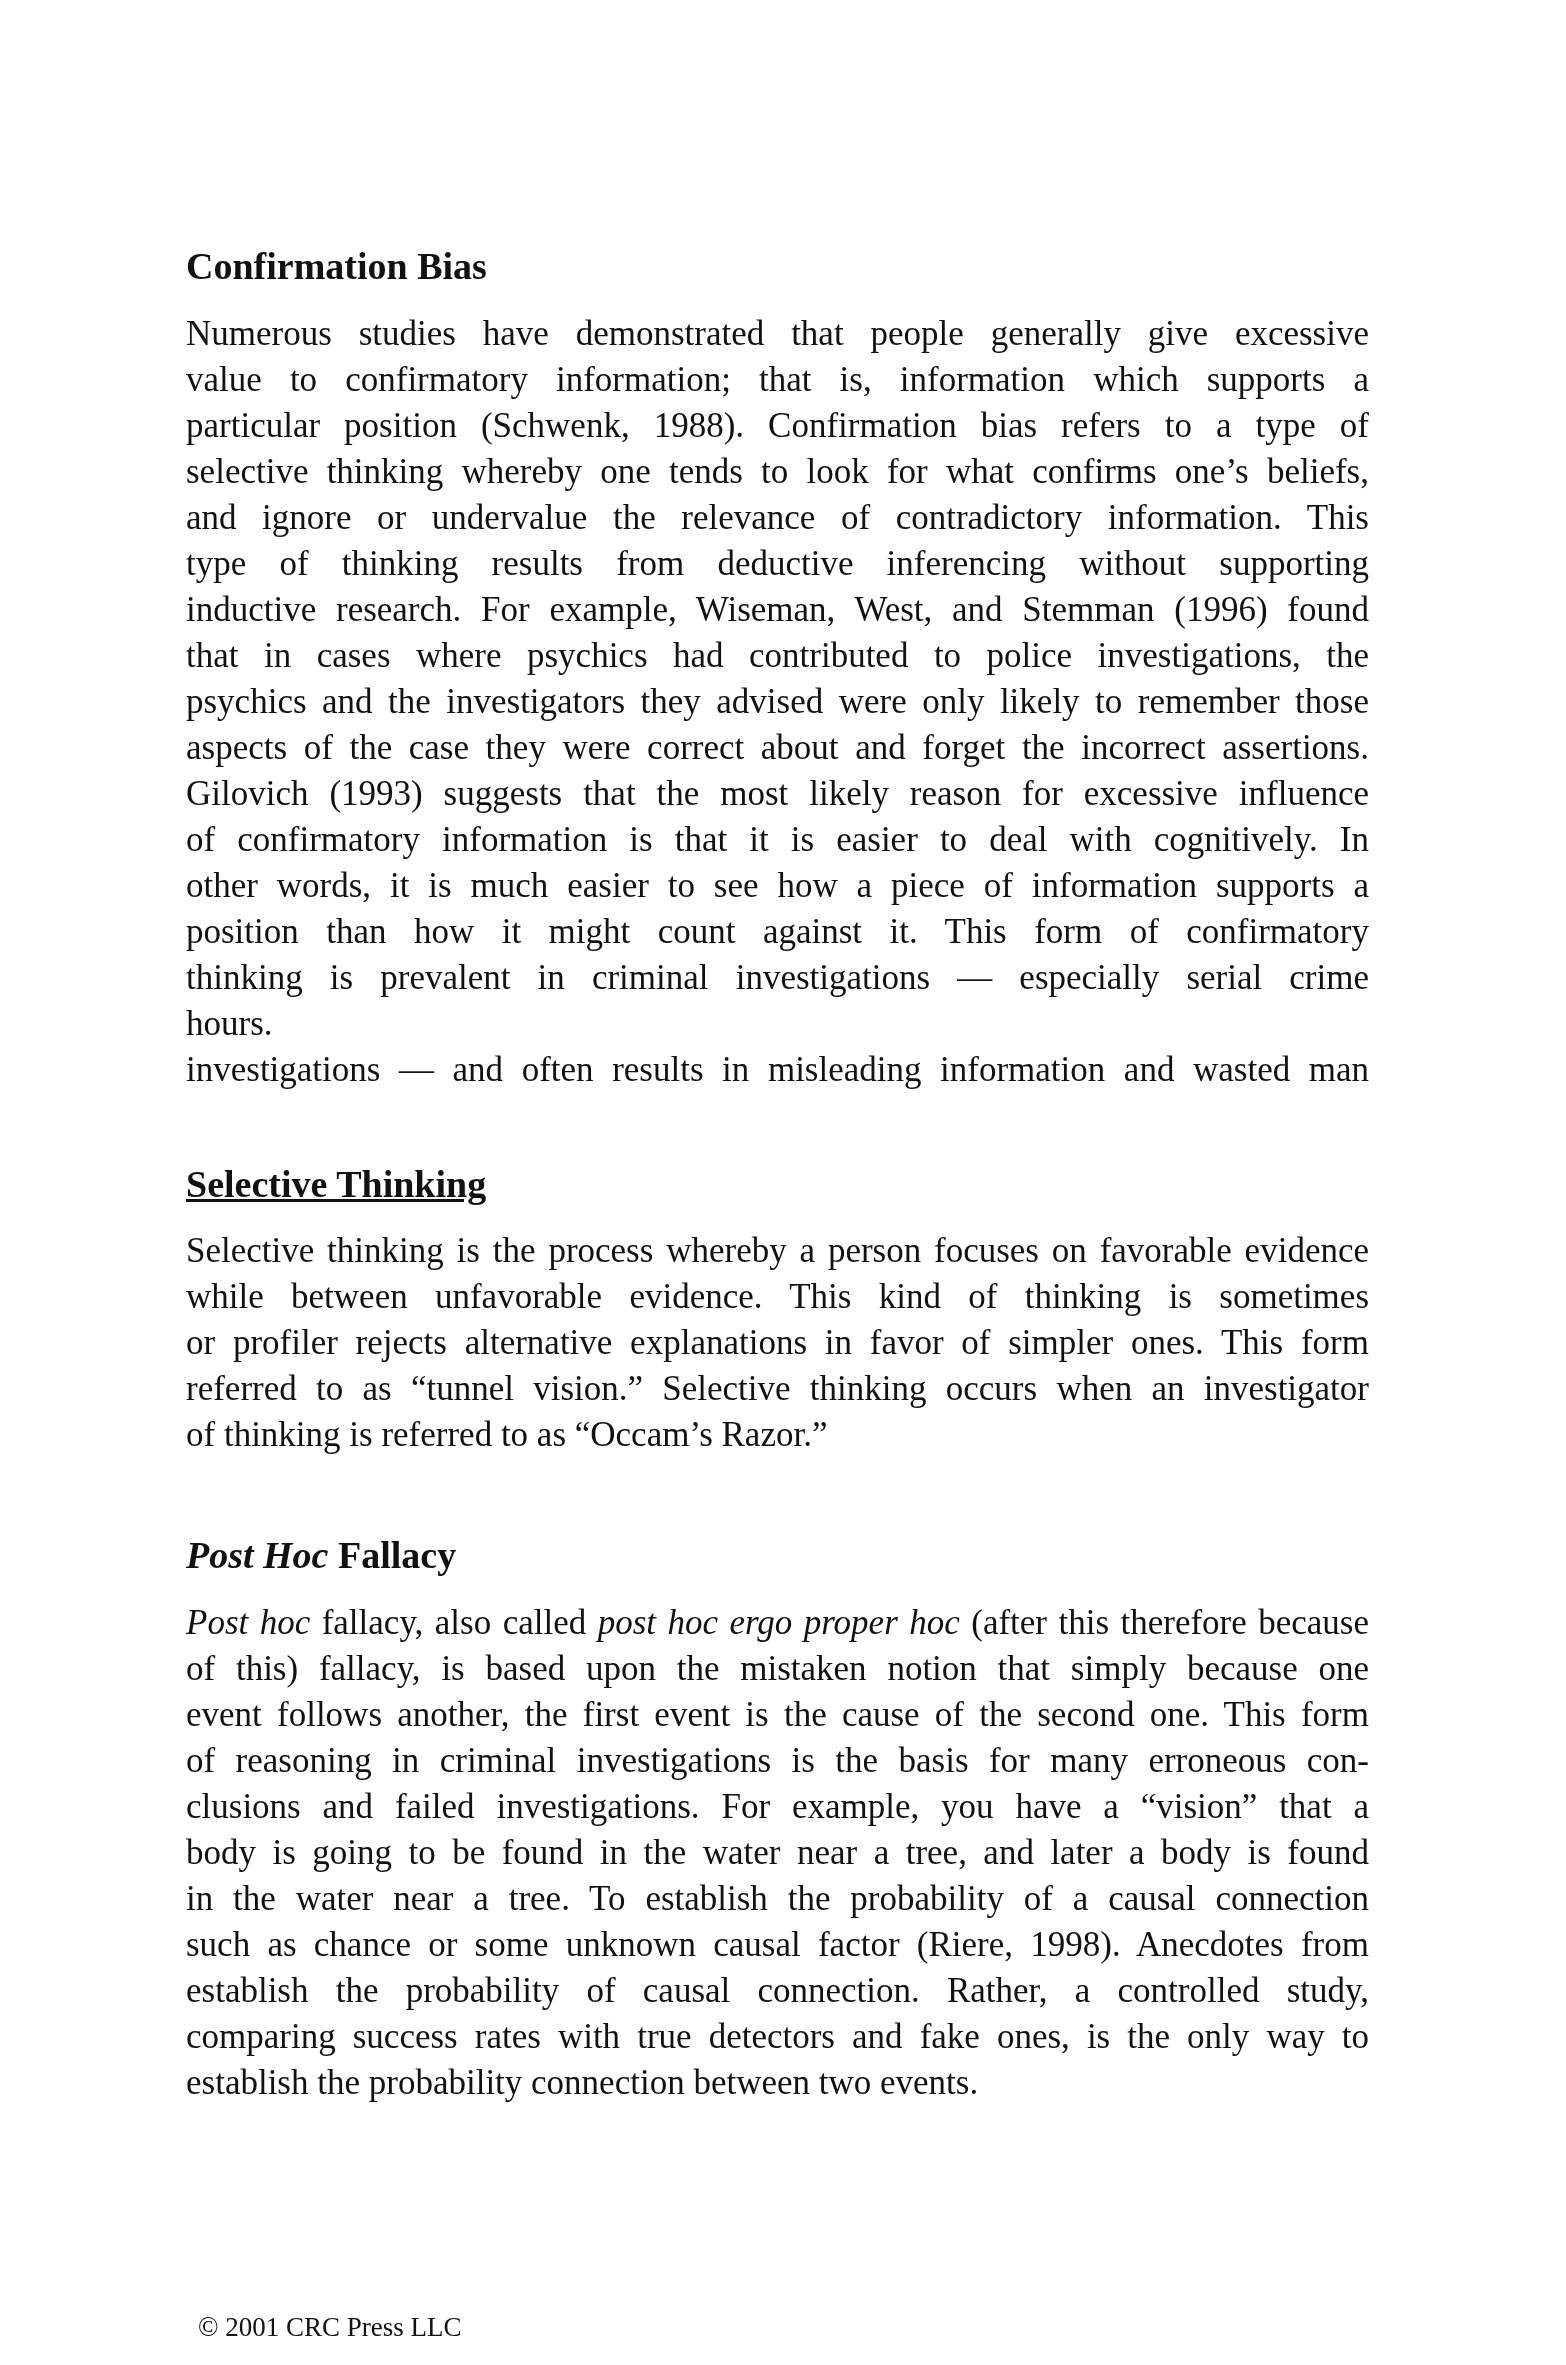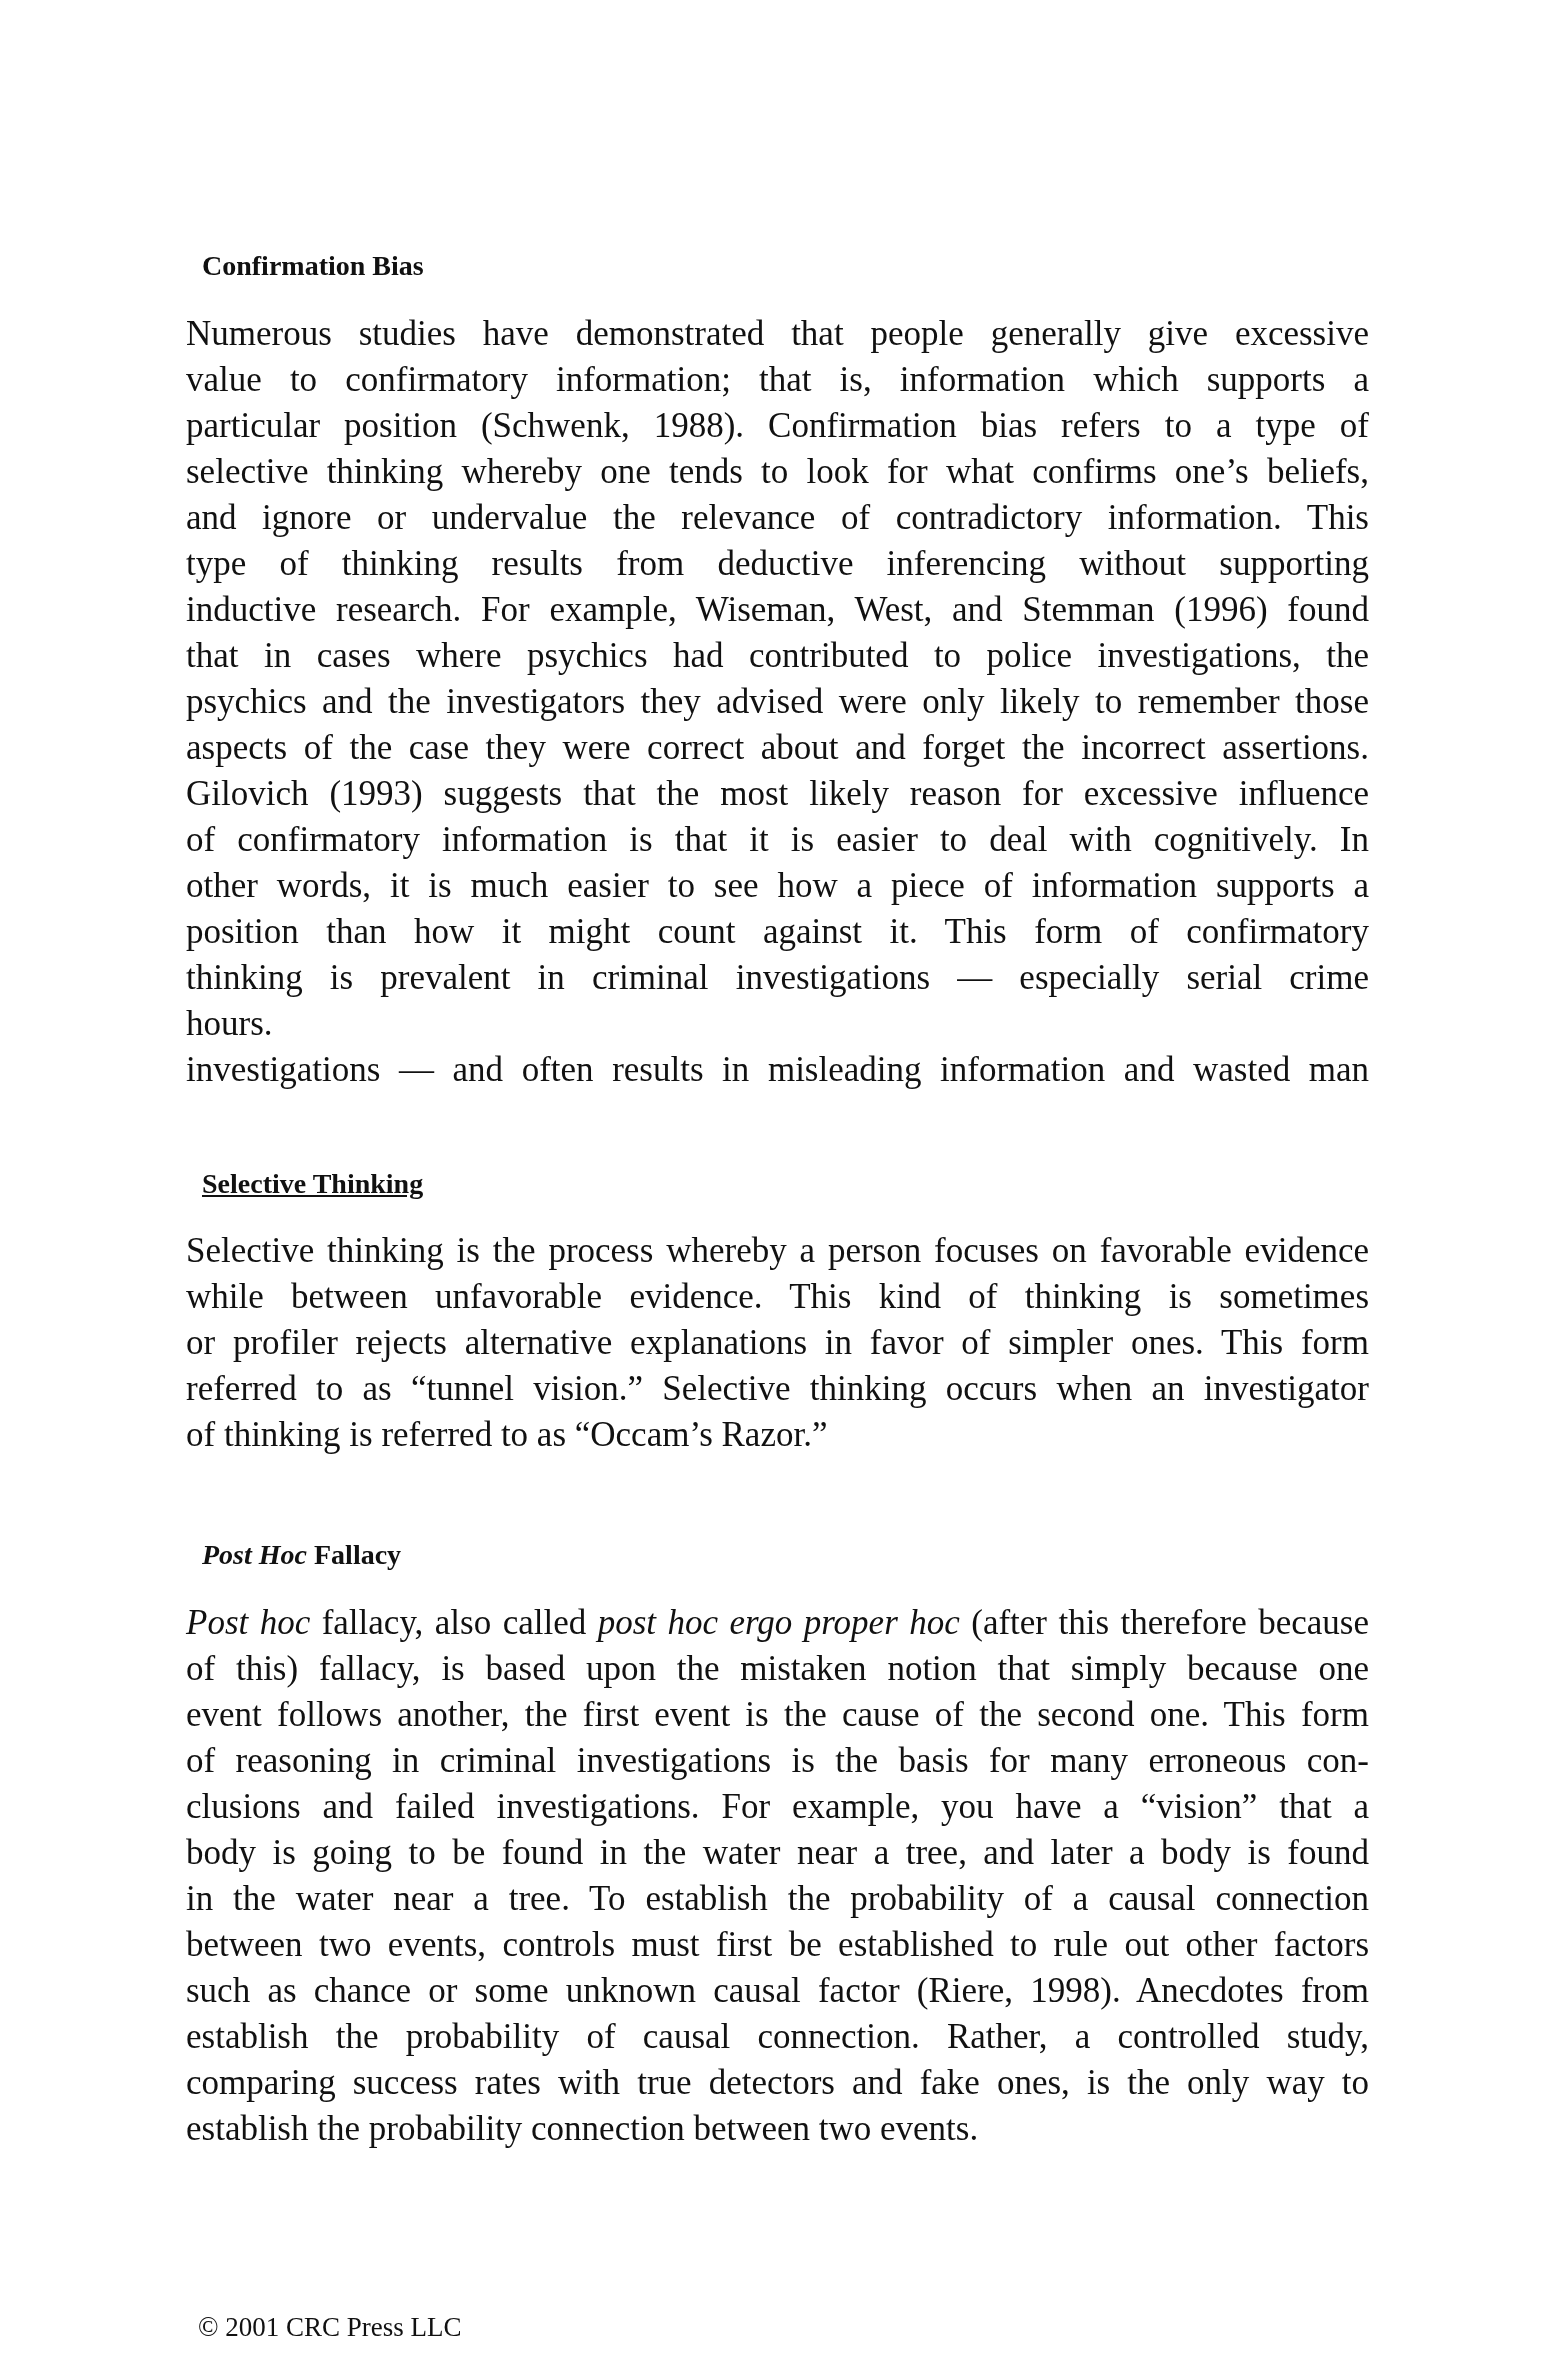--- a/index.html
+++ b/index.html
@@ -1,19 +1,19 @@
 <!DOCTYPE html>
 <html style="font-size:13.6px"><head>
 <meta charset="utf-8">
 <style>
   html, body { margin: 0; padding: 0; background: #ffffff; }
   body { width: 1567px; height: 2366px; position: relative; overflow: hidden; color: #111111;
          font-family: "Liberation Serif", "DejaVu Serif", serif; }
   .page { position: absolute; left: 186px; top: 0; width: 1183px; }
-  .heading { position: absolute; left: 16px; margin: 0; font-weight: bold; font-size: 28px; line-height: 46px; white-space: nowrap; }
+  .heading { position: absolute; left: 0; margin: 0; font-weight: bold; font-size: 38px; line-height: 46px; white-space: nowrap; }
   .para { position: absolute; left: 0; width: 1183px; margin: 0; font-size: 35px; line-height: 46px; text-align: justify; text-align-last: left; hyphens: manual; }
   .para .line { display: block; text-align: justify; text-align-last: justify; white-space: nowrap; }
   .para .line.last { text-align-last: left; }
   .footer { position: absolute; left: 198px; top: 2310px; font-size: 27px; line-height: 34px; white-space: nowrap; }
   i, .it { font-style: italic; }
 </style>
 </head>
 <body>
 
 <div class="page">
@@ -50,21 +50,20 @@
 
   <h2 class="heading" style="top:1532px;"><span class="it">Post Hoc</span><span> Fallacy</span></h2>
   <div class="para" style="top:1600px;">
     <span class="line"><span class="it">Post hoc</span><span> fallacy, also called </span><span class="it">post hoc ergo proper hoc</span><span> (after this therefore because</span></span>
     <span class="line">of this) fallacy, is based upon the mistaken notion that simply because one</span>
     <span class="line">event follows another, the first event is the cause of the second one. This form</span>
     <span class="line">of reasoning in criminal investigations is the basis for many erroneous con-</span>
     <span class="line">clusions and failed investigations. For example, you have a “vision” that a</span>
     <span class="line">body is going to be found in the water near a tree, and later a body is found</span>
     <span class="line">in the water near a tree. To establish the probability of a causal connection</span>
-    <span class="line">between two events, controls must first be established to rule out other factors</span>
     <span class="line">such as chance or some unknown causal factor (Riere, 1998). Anecdotes from</span>
     <span class="line">establish the probability of causal connection. Rather, a controlled study,</span>
     <span class="line">comparing success rates with true detectors and fake ones, is the only way to</span>
     <span class="line last">establish the probability connection between two events.</span>
   </div>
 </div>
 
 <div class="footer">© 2001 CRC Press LLC</div>
 
 

